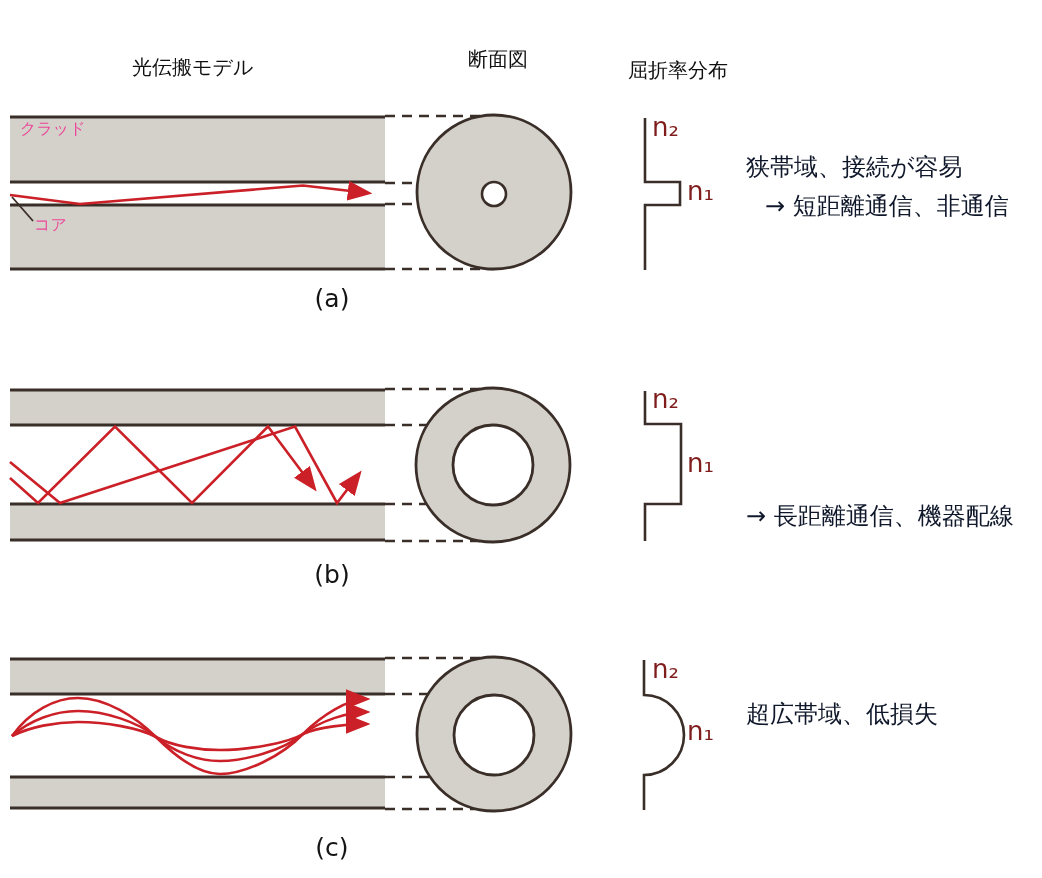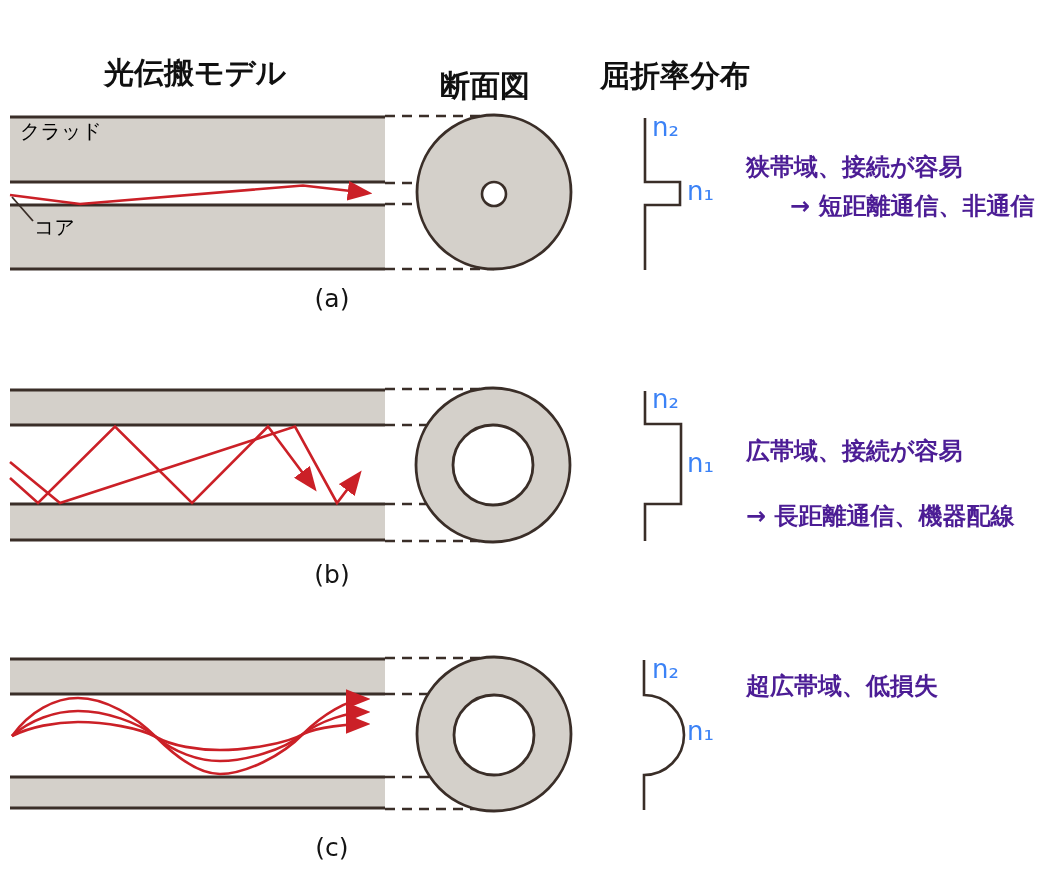--- a/index.html
+++ b/index.html
@@ -2,25 +2,25 @@
 <html><head>
 <meta charset="utf-8">
 <style>
   html,body{margin:0;padding:0;background:#ffffff;}
   #canvas{
     position:relative;width:1042px;height:878px;background:#ffffff;overflow:hidden;
     font-family:"DejaVu Sans","Liberation Sans",sans-serif;color:#141414;
   }
   #gfx{position:absolute;left:0;top:0;}
   .t{position:absolute;white-space:nowrap;line-height:1.15;}
-  .header{font-size:30px;font-weight:700;color:#101010;}
-  .lbl{font-size:20px;color:#000000;}
+  .header{font-size:20px;font-weight:400;color:#101010;margin-left:28px;}
+  .lbl{font-size:16px;color:#ec4899;}
   .cap{font-size:25px;color:#141414;width:40px;text-align:center;}
-  .nlab{font-size:26px;color:#3b82f6;}
-  .desc{font-size:24px;font-weight:700;color:#4c1d95;}
+  .nlab{font-size:26px;color:#7f1d1d;}
+  .desc{font-size:24px;font-weight:400;color:#0f172a;}
 </style>
 </head>
 <body>
 
 <div id="canvas">
 
   <svg id="gfx" width="1042" height="878" viewBox="0 0 1042 878">
     <defs>
       <marker id="arrow" viewBox="0 0 10 8" refX="8.2" refY="4" markerWidth="9.5" markerHeight="7.6" orient="auto-start-reverse">
         <path d="M0,0 L10,4 L0,8 Z" fill="#cb2027"></path>
@@ -89,35 +89,34 @@
         <line x1="385" y1="777" x2="490" y2="777"></line>
         <line x1="385" y1="809" x2="494" y2="809"></line>
       </g>
       <circle cx="494" cy="734" r="77" fill="#d4d0ca" stroke="#3a2e28" stroke-width="2.8"></circle>
       <circle cx="494" cy="735" r="40" fill="#ffffff" stroke="#3a2e28" stroke-width="2.8"></circle>
       <path d="M644 660 V695 A40 40 0 0 1 644 775 V810" fill="none" stroke="#3a2e28" stroke-width="2.6"></path>
     </g>
   </svg>
 
   <div class="t header" style="left:104px;top:56px">光伝搬モデル</div>
-  <div class="t header" style="left:440px;top:69px">断面図</div>
+  <div class="t header" style="left:440px;top:48px">断面図</div>
   <div class="t header" style="left:600px;top:59px">屈折率分布</div>
 
   <div class="t lbl" style="left:20px;top:120px">クラッド</div>
   <div class="t lbl" style="left:34px;top:216px">コア</div>
   <div class="t cap" style="left:312px;top:285px">(a)</div>
   <div class="t nlab" style="left:652px;top:113px">n₂</div>
   <div class="t nlab" style="left:687px;top:177px">n₁</div>
   <div class="t desc" style="left:746px;top:154px">狭帯域、接続が容易</div>
-  <div class="t desc" style="left:790px;top:193px">→ 短距離通信、非通信</div>
+  <div class="t desc" style="left:765px;top:193px">→ 短距離通信、非通信</div>
 
   <div class="t cap" style="left:312px;top:561px">(b)</div>
   <div class="t nlab" style="left:652px;top:385px">n₂</div>
   <div class="t nlab" style="left:687px;top:449px">n₁</div>
-  <div class="t desc" style="left:746px;top:438px">広帯域、接続が容易</div>
   <div class="t desc" style="left:746px;top:503px">→ 長距離通信、機器配線</div>
 
   <div class="t cap" style="left:312px;top:834px">(c)</div>
   <div class="t nlab" style="left:652px;top:655px">n₂</div>
   <div class="t nlab" style="left:687px;top:717px">n₁</div>
-  <div class="t desc" style="left:746px;top:673px">超広帯域、低損失</div>
+  <div class="t desc" style="left:746px;top:701px">超広帯域、低損失</div>
 
 </div>
 
 </body></html>

